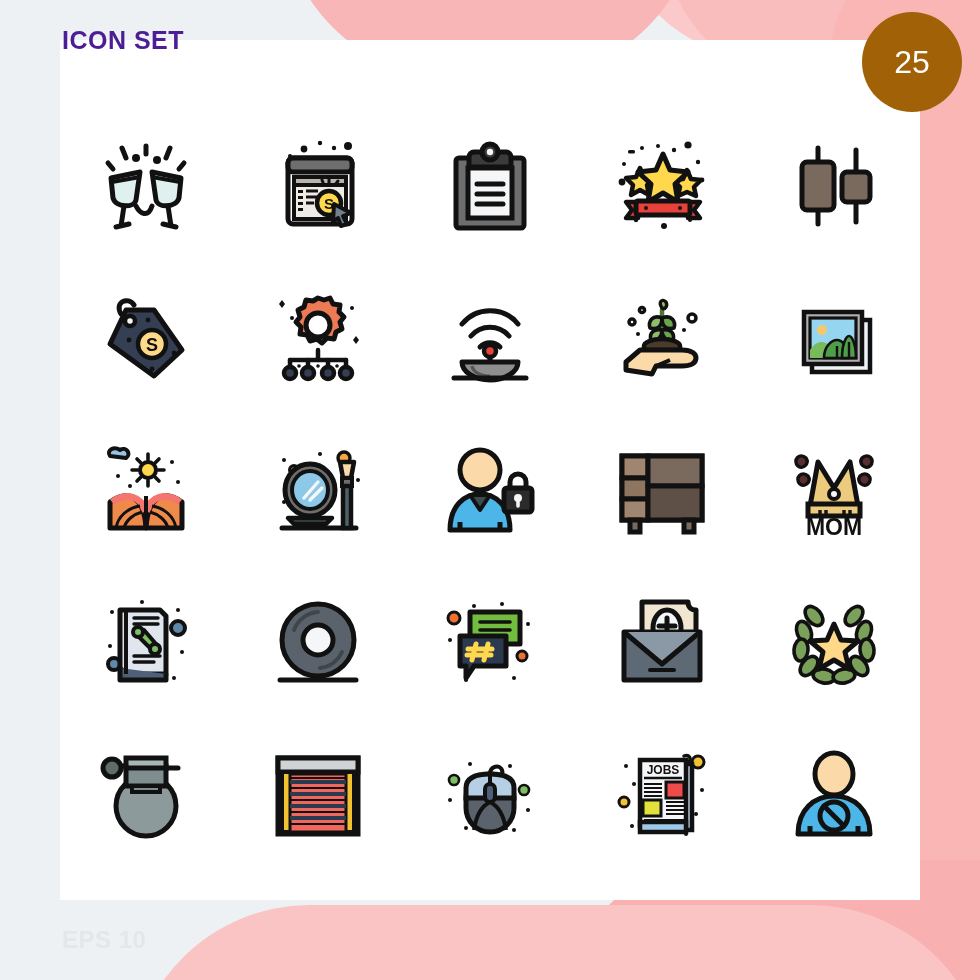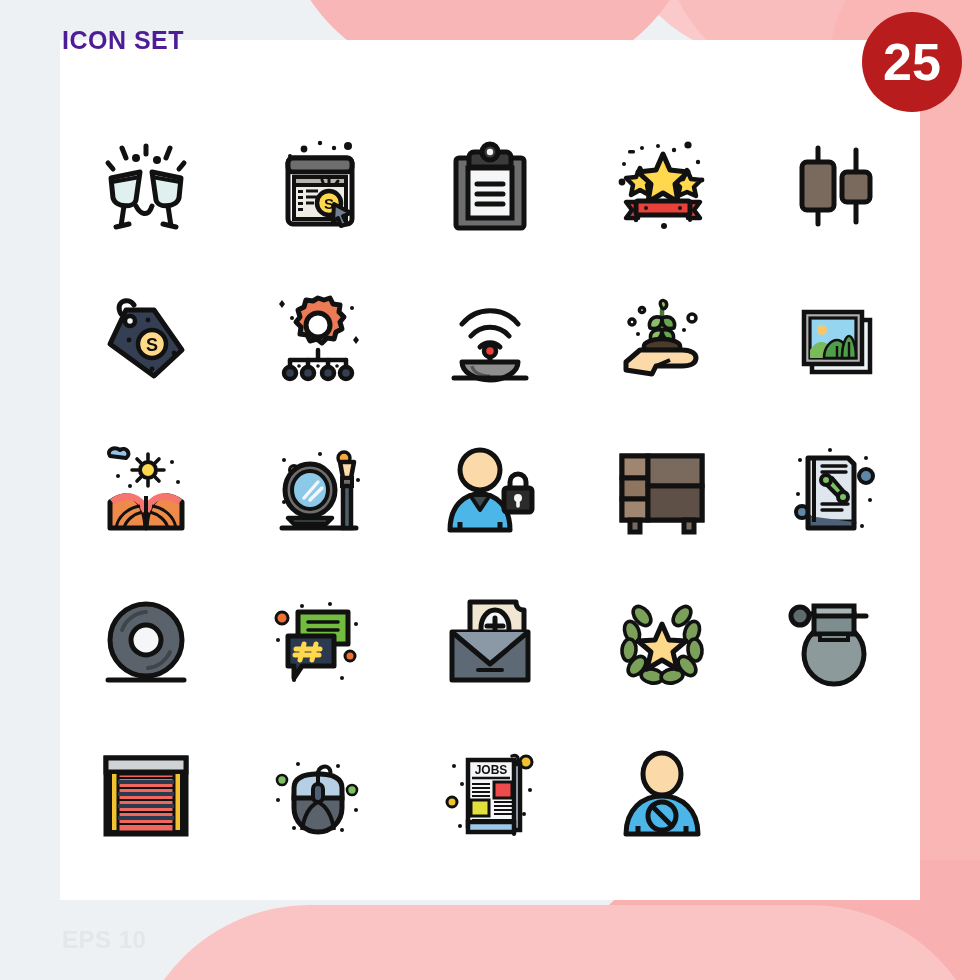--- a/index.html
+++ b/index.html
@@ -27,23 +27,23 @@
   }
 
   
   .header-title{
     position:absolute;left:62px;top:26px;
     font-size:25px;font-weight:bold;color:#4c1d95;letter-spacing:0.5px;
   }
   .badge{
     position:absolute;right:18px;top:12px;
     width:100px;height:100px;border-radius:50%;
-    background:#b91c1c;color:#ffffff;
+    background:#a16207;color:#ffffff;
     display:flex;align-items:center;justify-content:center;
-    font-size:52px;font-weight:bold;
+    font-size:32px;font-weight:normal;
   }
   .footer-text{
     position:absolute;left:62px;top:926px;
     font-size:24px;font-weight:bold;color:#e3e7ea;letter-spacing:0.5px;
   }
 
   
   .grid{
     position:absolute;left:60px;top:110px;width:860px;height:760px;
     display:grid;
@@ -365,20 +365,37 @@
         <rect x="10" y="38" width="26" height="21" fill="#8e755f" stroke="#111" stroke-width="5"></rect>
         <rect x="10" y="59" width="26" height="21" fill="#a08670" stroke="#111" stroke-width="5"></rect>
         <rect x="36" y="16" width="54" height="30" fill="#7a6a5e" stroke="#111" stroke-width="5"></rect>
         <rect x="36" y="46" width="54" height="34" fill="#5e5047" stroke="#111" stroke-width="5"></rect>
         <rect x="18" y="80" width="10" height="12" fill="#7a6a5e" stroke="#111" stroke-width="5"></rect>
         <rect x="72" y="80" width="10" height="12" fill="#7a6a5e" stroke="#111" stroke-width="5"></rect>
       </svg>
       </span>
     </div>
 
+    <div class="cell">
+      <span>
+      <svg width="100" height="100" viewBox="0 0 100 100">
+        <path d="M14 26 C8 20 16 12 22 18 C26 24 18 30 14 26Z" fill="#5b2f2f" stroke="#111" stroke-width="3.4" stroke-linejoin="round"></path>
+        <path d="M16 44 C10 38 18 30 24 36 C28 42 20 48 16 44Z" fill="#5b2f2f" stroke="#111" stroke-width="3.4" stroke-linejoin="round"></path>
+        <path d="M86 26 C92 20 84 12 78 18 C74 24 82 30 86 26Z" fill="#5b2f2f" stroke="#111" stroke-width="3.4" stroke-linejoin="round"></path>
+        <path d="M84 44 C90 38 82 30 76 36 C72 42 80 48 84 44Z" fill="#5b2f2f" stroke="#111" stroke-width="3.4" stroke-linejoin="round"></path>
+        <path d="M26 66 L34 22 L50 48 L66 22 L74 66 Z" fill="#eccb7f" stroke="#111" stroke-width="5" stroke-linejoin="round"></path>
+        <circle cx="50" cy="54" r="5" fill="#f5f6f7" stroke="#111" stroke-width="4"></circle>
+        <rect x="24" y="64" width="52" height="12" fill="#eccb7f" stroke="#111" stroke-width="5"></rect>
+        <g stroke="#111" stroke-width="3.4">
+              <path d="M36 70 v4 M42 70 v4 M60 70 v4 M66 70 v4"></path>
+            </g>
+        <text x="50" y="95" font-size="23" font-weight="bold" text-anchor="middle" fill="#111" font-family="Liberation Sans, sans-serif">MOM</text>
+      </svg>
+      </span>
+    </div>
 
     <div class="cell">
       <span>
       <svg width="100" height="100" viewBox="0 0 100 100">
         <g fill="#111">
               <circle cx="16" cy="20" r="2"></circle>
               <circle cx="82" cy="18" r="2"></circle>
               <circle cx="14" cy="54" r="2"></circle>
               <circle cx="86" cy="60" r="2"></circle>
               <circle cx="46" cy="10" r="2"></circle>

